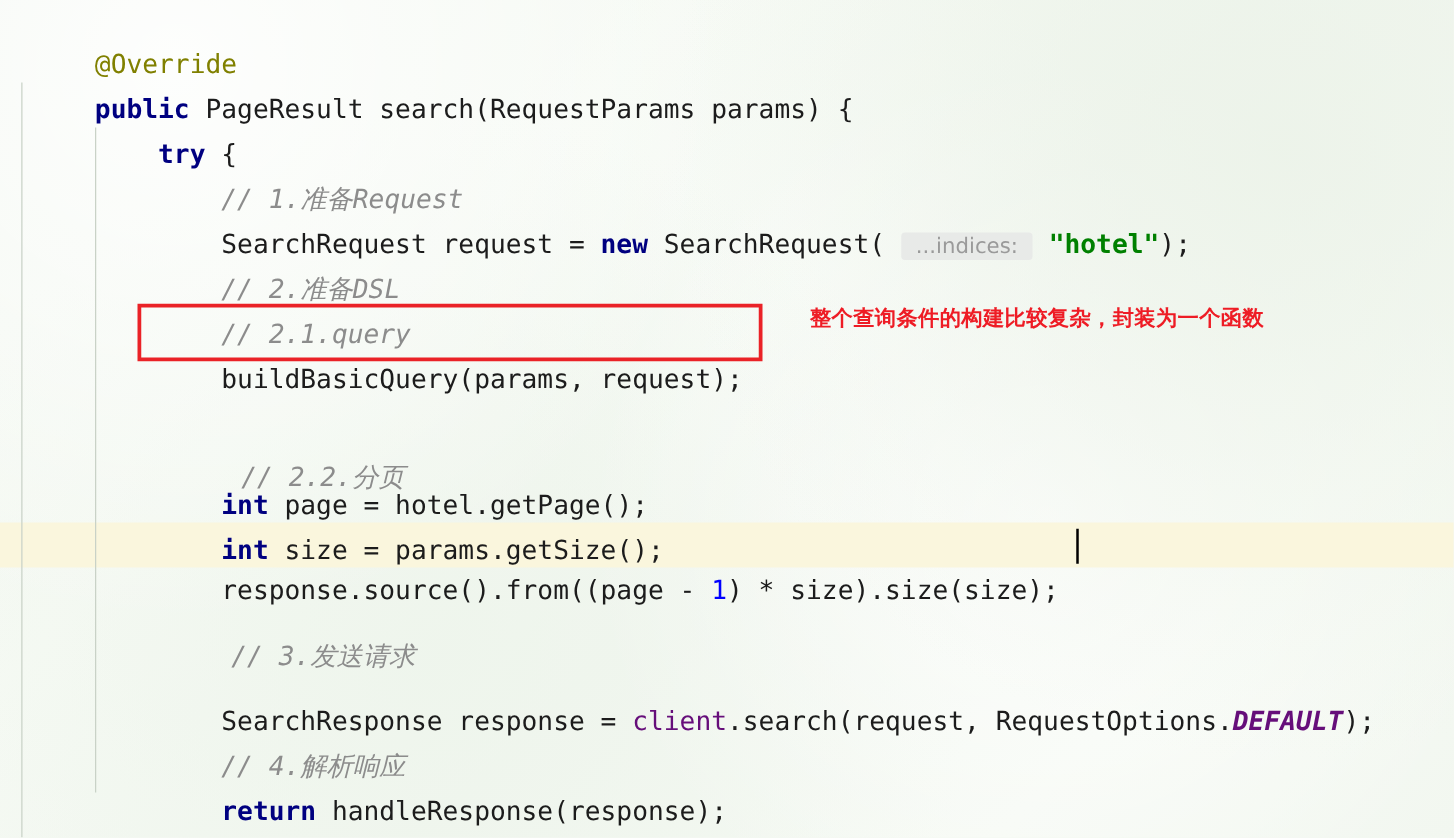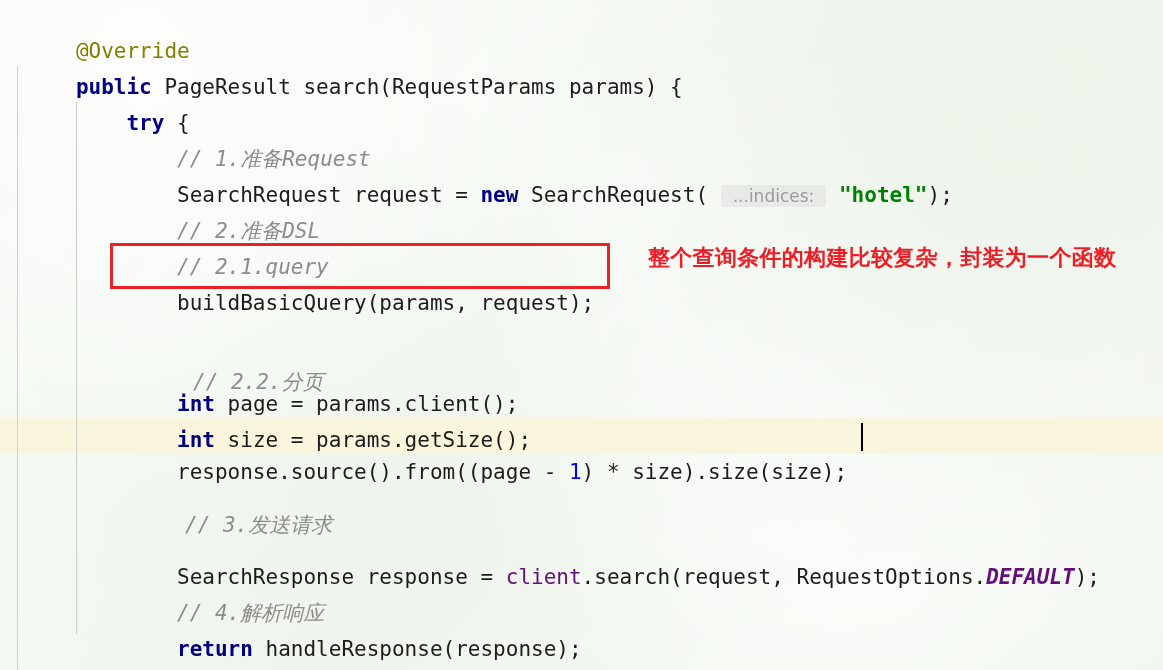--- a/index.html
+++ b/index.html
@@ -95,21 +95,21 @@
     border: 3px solid #ea2227;
     box-sizing: border-box;
     background: transparent;
   }
 
   
   .note-red {
     position: absolute;
     color: #ee1c25;
     font-family: Liberation Mono, monospace;
-    font-size: 22px;
+    font-size: 17px;
     font-weight: bold;
     white-space: nowrap;
     letter-spacing: 0.3px;
   }
 </style>
 </head>
 <body>
 
 <div id="editor">
 
@@ -148,21 +148,21 @@
 
   <div class="code-line" style="top:249px;">
     <span class="ind">          </span><span class="plain">buildBasicQuery(params, request);</span>
   </div>
 
   <div class="code-line" style="top:328px;padding-left:16px;">
     <span class="ind">          </span><span class="cmt">// 2.2.分页</span>
   </div>
 
   <div class="code-line" style="top:350px;">
-    <span class="ind">          </span><span class="kw">int</span><span class="plain"> page = params.client();</span>
+    <span class="ind">          </span><span class="kw">int</span><span class="plain"> page = hotel.getPage();</span>
   </div>
 
   <div class="code-line" style="top:386px;">
     <span class="ind">          </span><span class="kw">int</span><span class="plain"> size = params.getSize();</span>
   </div>
 
   <div class="code-line" style="top:418px;">
     <span class="ind">          </span><span class="plain">response.source().from((page - </span><span class="num">1</span><span class="plain">) * size).size(size);</span>
   </div>
 

